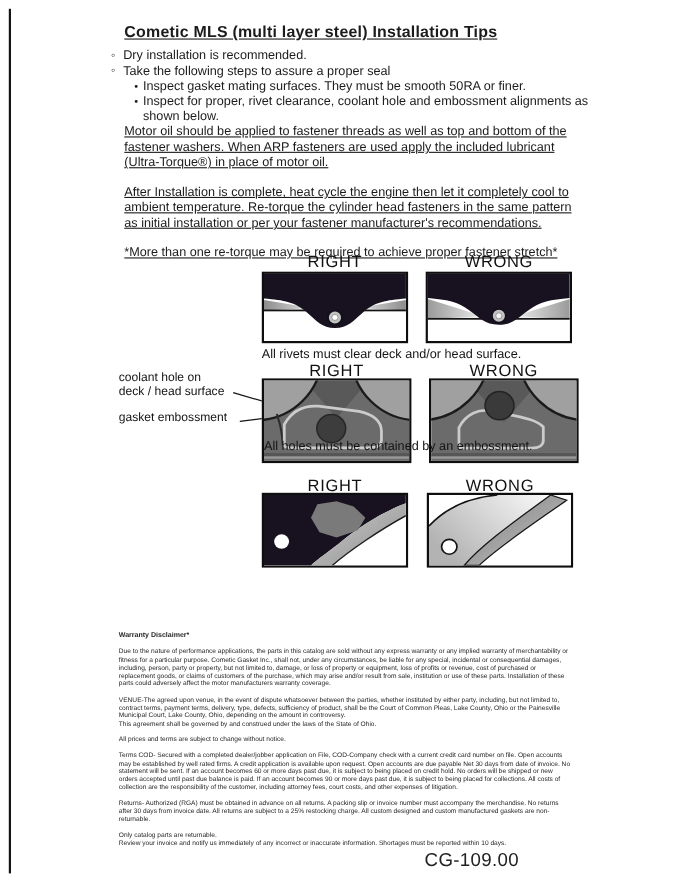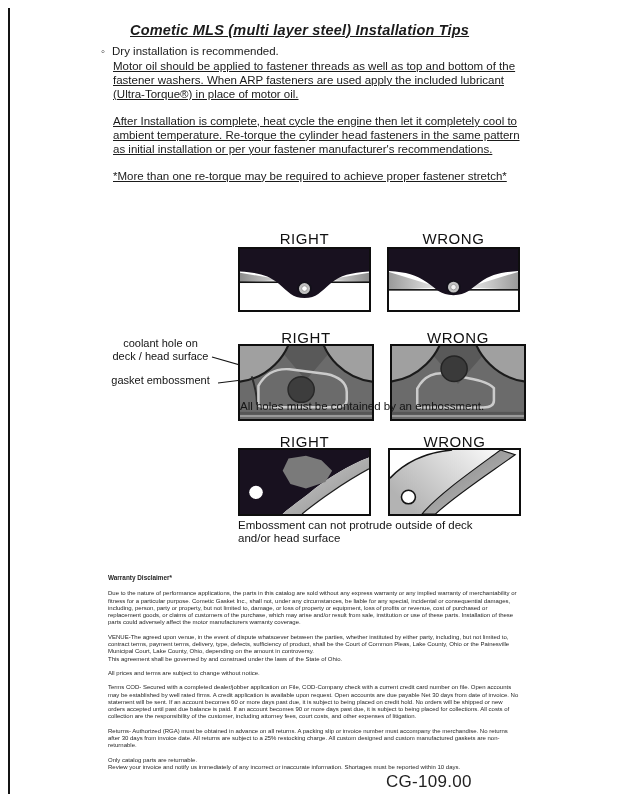--- a/index.html
+++ b/index.html
@@ -3,52 +3,57 @@
 <meta charset="utf-8">
 <style>
   html,body { margin:0; padding:0; background:#ffffff; }
   .page {
     position:relative; width:618px; height:800px; background:#ffffff;
     font-family:"Liberation Sans", sans-serif; color:#1b1b1b; overflow:hidden;
   }
   .edge-line { position:absolute; left:8px; top:8px; width:1.5px; height:786px; background:#141414; }
 
   .content { position:absolute; left:100px; top:13px; width:440px; }
-  .title { font-size:14.5px; font-weight:bold; text-decoration:underline; margin:9px 0 7px 30px; letter-spacing:0.2px;font-style:italic; }
+  .title { font-size:14.5px; font-weight:bold; text-decoration:underline; margin:9px 0 7px 13px; letter-spacing:0.2px; }
   .bullets { list-style:none; margin:0 0 0 2px; padding:0; font-size:11.5px; line-height:13.8px; }
   .bullets li { position:relative; padding-left:10px; }
   .bullets li::before { content:"◦"; position:absolute; left:-1px; top:-0.5px; font-size:11px; }
   .subbullets { list-style:none; margin:0 0 0 22px; padding:0; font-size:11.5px; line-height:13.6px; }
   .subbullets li { position:relative; padding-left:8px; }
   .subbullets li::before { content:"•"; position:absolute; left:0; top:0; font-size:10px; }
   .diesel-h { font-size:13.5px; font-weight:bold; margin:18px 0 7px 13px; }
   .body-p { font-size:11.5px; line-height:14px; margin:0 0 13px 13px; width:420px;text-decoration:underline; }
 
   .dg-head { position:absolute; font-size:15px; letter-spacing:0.6px; text-align:center; color:#111; }
   .dg-box { position:absolute; border:2px solid #0e0e0e; box-sizing:border-box; background:#fff; }
   .dg-box svg { display:block; width:100%; height:100%; }
   .dg-caption { position:absolute; font-size:11.5px; line-height:13px; color:#141414; }
-  .dg-label { position:absolute; font-size:11px; line-height:12.6px; text-align:center; color:#141414; }
+  .dg-label { position:absolute; font-size:11px; line-height:12.6px; text-align:left; color:#141414; }
   .leader { position:absolute; }
 
   .warranty { position:absolute; left:108px; top:574px; width:412px; font-size:6px; line-height:7.3px; color:#262626; }
   .warranty h3 { font-size:6.4px; font-weight:bold; margin:0 0 9px 0; }
   .warranty p { margin:0 0 7px 0; }
   .docnum { position:absolute; left:386px; top:772px; font-size:17px; letter-spacing:0.3px; color:#222; }
 </style>
 </head>
 <body>
 
 <div class="page">
   <div class="edge-line"></div>
 
   <div class="content">
     <h1 class="title">Cometic MLS (multi layer steel) Installation Tips</h1>
     <ul class="bullets">
       <li>Dry installation is recommended.</li>
+      <li>Take the following steps to assure a proper seal</li>
+    </ul>
+    <ul class="subbullets">
+      <li>Inspect gasket mating surfaces.  They must be smooth 50RA or finer.</li>
+      <li>Inspect for proper, rivet clearance, coolant hole and embossment alignments as shown below.</li>
     </ul>
     <p class="body-p">Motor oil should be applied to fastener threads as well as top and bottom of the fastener washers. When ARP fasteners are used apply the included lubricant (Ultra-Torque®) in place of motor oil.</p>
     <p class="body-p">After Installation is complete, heat cycle the engine then let it completely cool to ambient temperature. Re-torque the cylinder head fasteners in the same pattern as initial installation or per your fastener manufacturer's recommendations.</p>
     <p class="body-p">*More than one re-torque may be required to achieve proper fastener stretch*</p>
   </div>
 
   <div class="dg-head" style="left:238px;top:230px;width:133px;">RIGHT</div>
   <div class="dg-head" style="left:387px;top:230px;width:133px;">WRONG</div>
 
   <div class="dg-box" style="left:238px;top:247px;width:133px;height:65px;">
@@ -86,20 +91,21 @@
       </defs>
       <rect width="133" height="64" fill="#ffffff"></rect>
       <path d="M0,24 L52,40.5 L0,43 Z" fill="url(#w2l)"></path>
       <path d="M133,24 L81,40.5 L133,43 Z" fill="url(#w2r)"></path>
       <rect x="0" y="42" width="133" height="1.7" fill="#141414"></rect>
       <path d="M0,0 H133 V23 C115,24.5 105,26.5 94,35 C84,42 80,48.5 66.5,48.5 C53,48.5 49,42 39,35 C28,26.5 18,24.5 0,23 Z" fill="#18111f"></path>
       <circle cx="66.5" cy="40" r="6.6" fill="#c2c2c2" stroke="#121019" stroke-width="1.8"></circle>
       <circle cx="66.5" cy="40" r="2.9" fill="#f3f3f3" stroke="#8a8a8a" stroke-width="0.8"></circle>
     </svg>
   </div>
+  <div class="dg-caption" style="left:238px;top:316px;">All rivets must clear deck and/or head surface.</div>
 
   <div class="dg-head" style="left:238px;top:329px;width:136px;">RIGHT</div>
   <div class="dg-head" style="left:390px;top:329px;width:136px;">WRONG</div>
 
   <div class="dg-label" style="left:108px;top:337px;width:105px;">
     <span>coolant hole on</span><br>
     <span>deck / head surface</span>
   </div>
   <div class="dg-label" style="left:108px;top:374px;width:105px;">gasket embossment</div>
 
@@ -165,24 +171,20 @@
             <stop offset="0" stop-color="#7f7f7f"></stop>
             <stop offset="1" stop-color="#c4c4c4"></stop>
           </linearGradient>
       </defs>
       <rect width="133" height="68" fill="#ffffff"></rect>
       <path d="M0,30 C17,11 38,2.5 64,0 L114,0 C85,22 50,47 33,68 L0,68 Z" fill="url(#r3wband)"></path>
       <path d="M0,30 C17,11 38,2.5 64,0" stroke="#141414" stroke-width="1.6" fill="none"></path>
       <path d="M114,0 L129,5 C99,27 65,50 47,68 L33,68 C50,47 85,22 114,0 Z" fill="url(#r3wdark)" stroke="#141414" stroke-width="1.2"></path>
       <circle cx="19" cy="50" r="7.2" fill="#ffffff" stroke="#141414" stroke-width="1.6"></circle>
     </svg>
-  </div>
-  <div class="dg-caption" style="left:238px;top:519px;width:260px;">
-    <span>Embossment can not protrude outside of deck</span><br>
-    <span>and/or head surface</span>
   </div>
 
   <div class="warranty">
     <h3>Warranty Disclaimer*</h3>
     <p>Due to the nature of performance applications, the parts in this catalog are sold without any express warranty or any implied warranty of merchantability or fitness for a particular purpose.  Cometic Gasket Inc., shall not, under any circumstances, be liable for any special, incidental or consequential damages, including, person, party or property, but not limited to, damage, or loss of property or equipment, loss of profits or revenue, cost of purchased or replacement goods, or claims of customers of the purchase, which may arise and/or result from sale, institution or use of these parts.  Installation of these parts could adversely affect the motor manufacturers warranty coverage.</p>
     <p>
       <span>VENUE-The agreed upon venue, in the event of dispute whatsoever between the parties, whether instituted by either party, including, but not limited to, contract terms, payment terms, delivery, type, defects, sufficiency of product, shall be the Court of Common Pleas, Lake County, Ohio or the Painesville Municipal Court, Lake County, Ohio, depending on the amount in controversy.</span><br>
       <span>This agreement shall be governed by and construed under the laws of the State of Ohio.</span>
     </p>
     <p>All prices and terms are subject to change without notice.</p>

